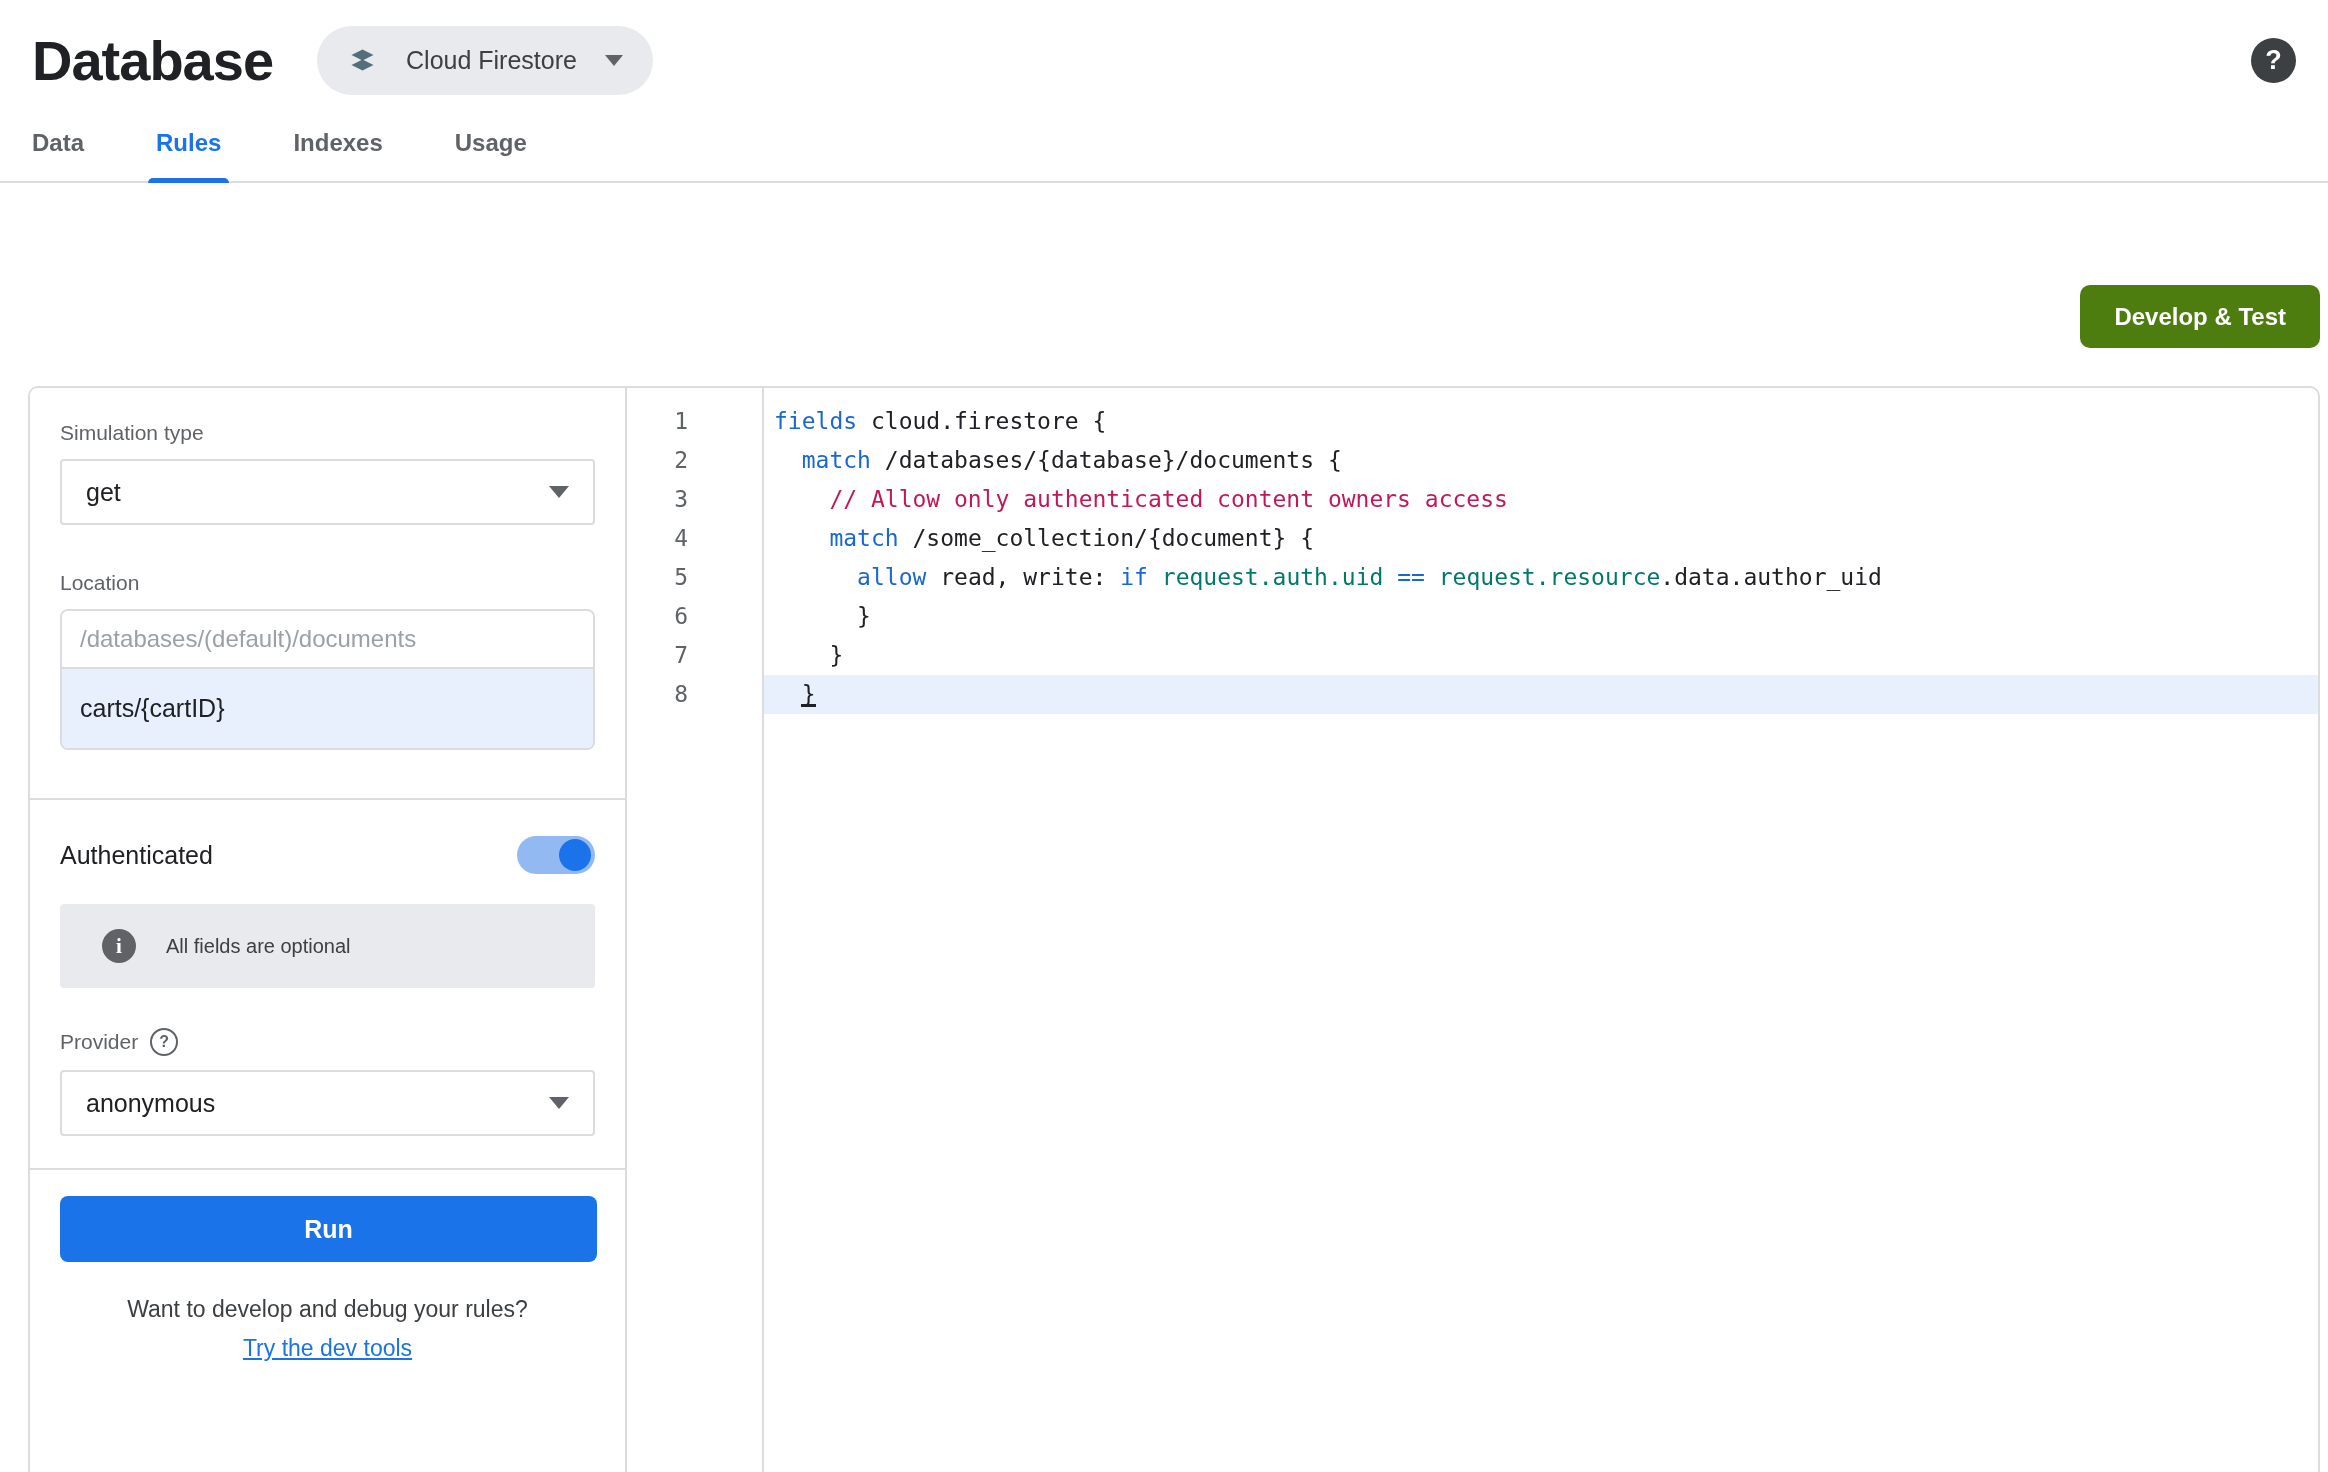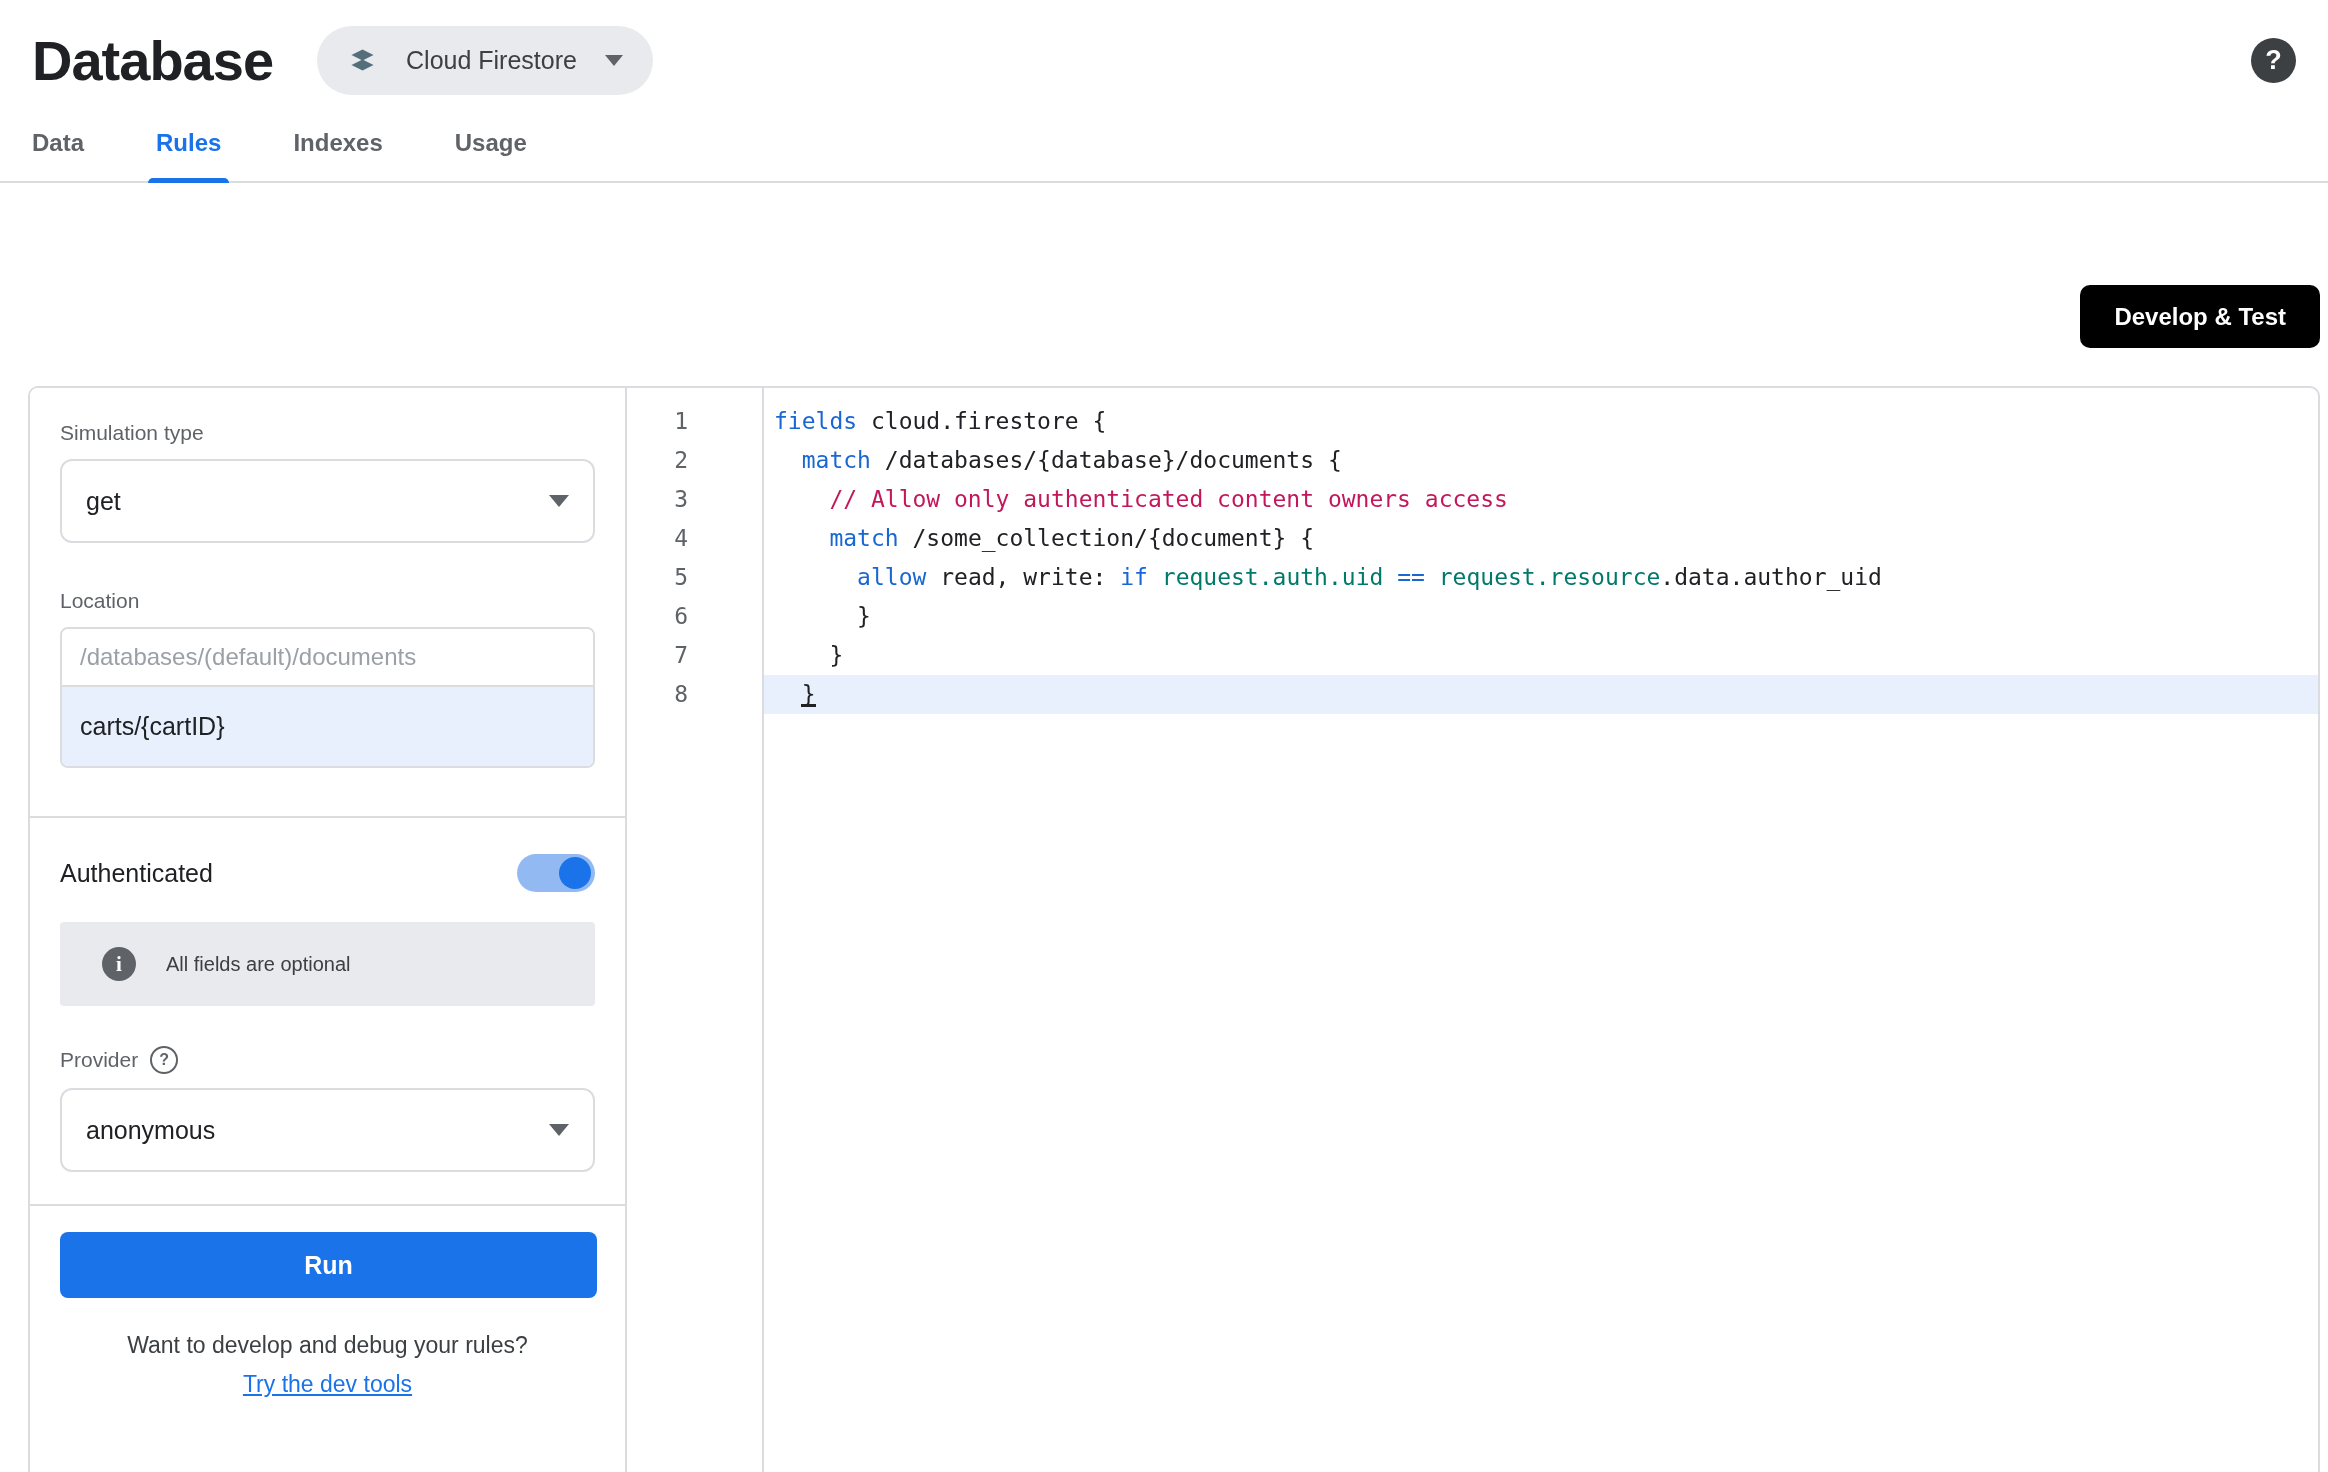--- a/index.html
+++ b/index.html
@@ -25,39 +25,39 @@
 
   
   .tabs { display:flex; padding:0 24px; border-bottom:2px solid #dadce0; margin-top:8px; }
   .tab { position:relative; padding:20px 8px 24px; margin-right:56px; font-size:24px; font-weight:700; color:#5f6368; cursor:pointer; }
   .tab.active { color:#1a73e8; }
   .tab.active::after { content:""; position:absolute; left:0; right:0; bottom:-2px; height:5px; border-radius:5px 5px 0 0; background:#1a73e8; }
 
   
   .actions { display:flex; justify-content:flex-end; padding:102px 8px 38px 0; }
   .btn-primary {
-    background:#000000; color:#fff; border:none; height:63px; padding:0 34px;
+    background:#4d7c0f; color:#fff; border:none; height:63px; padding:0 34px;
     border-radius:10px; font-size:24px; font-weight:700; font-family:"Liberation Sans", sans-serif; cursor:pointer;
   }
 
   
   .card { margin:0 8px 0 28px; width:2292px; height:1130px; border:2px solid #dadce0; border-radius:10px; display:flex; flex-direction:column; overflow:hidden; background:#fff; }
   .card-header { height:108px; flex-shrink:0; border-bottom:2px solid #dadce0; display:flex; }
   .ph-header { width:597px; flex-shrink:0; border-right:2px solid #dadce0; display:flex; align-items:center; padding:0 32px; gap:22px; }
   .ph-header .ph-title { font-size:25px; color:#202124; }
   .ph-header .expand { margin-left:auto; cursor:pointer; display:flex; }
   .editor-header { flex:1; }
 
   .card-body { flex:1; display:flex; min-height:0; }
   .ph-body { width:597px; flex-shrink:0; border-right:2px solid #dadce0; background:#fff; }
   .ph-pad { padding:0 30px; }
 
   .field-label { font-size:21px; color:#5f6368; }
   .select {
-    margin-top:14px; height:84px; border:2px solid #dadce0; border-radius:12px; background:#fff;
+    margin-top:14px; height:66px; border:2px solid #dadce0; border-radius:4px; background:#fff;
     display:flex; align-items:center; justify-content:space-between; padding:0 24px; font-size:25px; color:#202124; cursor:pointer;
   }
   .select .tri-down { border-left-width:10px; border-right-width:10px; border-top-width:12px; }
 
   .loc-group { margin-top:14px; border:2px solid #dadce0; border-radius:8px; overflow:hidden; }
   .loc-placeholder { height:56px; display:flex; align-items:center; padding:16px 18px; font-size:24px; color:#9aa0a6; background:#fff; }
   .loc-value { height:81px; display:flex; align-items:center; padding:0 18px; font-size:25px; color:#202124; background:#e8f0fe; border-top:2px solid #dadce0; }
 
   .divider { height:2px; background:#dadce0; }
   .d1 { margin-top:48px; }

